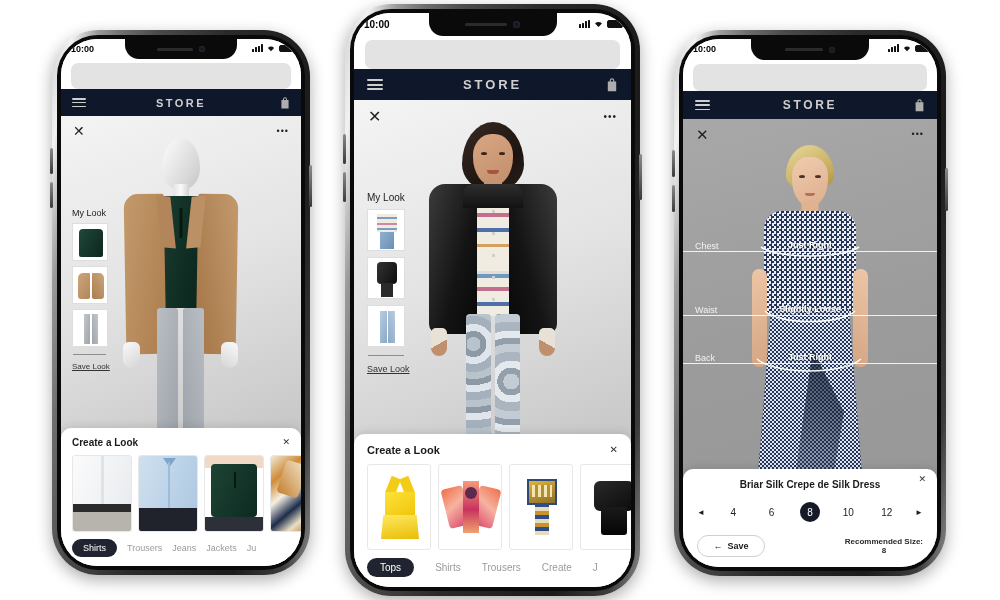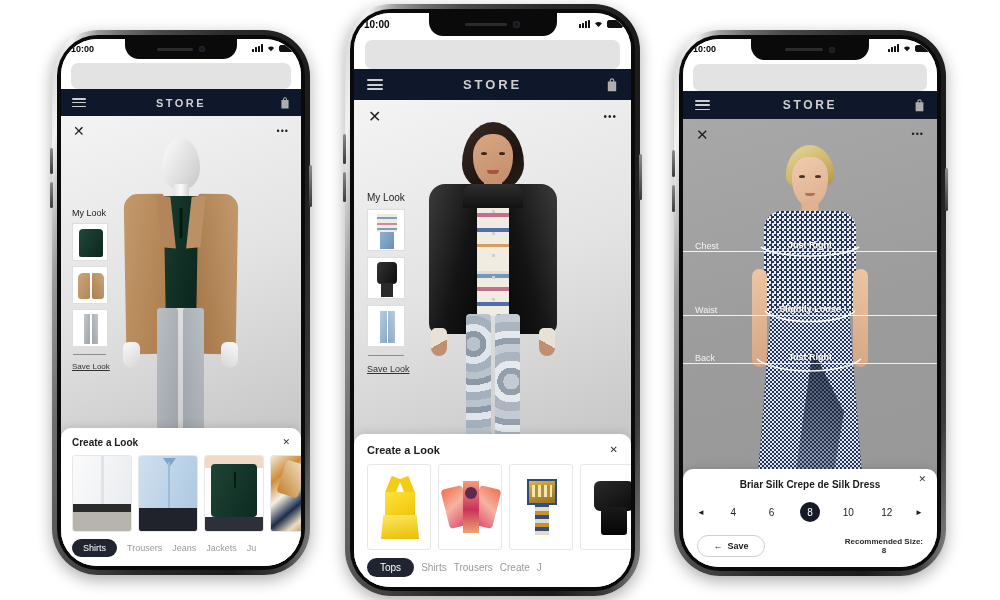--- a/index.html
+++ b/index.html
@@ -398,21 +398,21 @@
             <div style="position:absolute;left:17px;top:14px;width:30px;height:26px;background:linear-gradient(160deg,#e0b33a,#8e6f2a);border:2px solid #2c4a7c;"></div>
             <div style="position:absolute;left:22px;top:20px;width:20px;height:12px;background:repeating-linear-gradient(90deg,#f4e4b0 0 3px,#b08f35 3px 6px);"></div>
             <div style="position:absolute;left:25px;top:38px;width:14px;height:32px;background:repeating-linear-gradient(180deg,#2d4f86 0 4px,#e8dcbd 4px 8px,#c8932f 8px 12px);"></div>
           </div>
           <div class="card" style="width:64px;height:86px;">
             <div style="position:absolute;left:13px;top:16px;width:40px;height:30px;background:linear-gradient(150deg,#2a2a2a,#0b0b0b);border-radius:6px;"></div>
             <div style="position:absolute;left:20px;top:42px;width:26px;height:28px;background:linear-gradient(180deg,#1a1a1a,#050505);border-radius:3px;"></div>
           </div>
         </div>
 
-        <div class="tabs" style="padding:8px 0 10px 13px; gap:7px;">
+        <div class="tabs" style="padding:8px 0 10px 13px; gap:21px;">
           <span class="tab active" style="font-size:10px; padding:4px 13px;">Tops</span>
           <span class="tab" style="font-size:10px;">Shirts</span>
           <span class="tab" style="font-size:10px;">Trousers</span>
           <span class="tab" style="font-size:10px;">Create</span>
           <span class="tab" style="font-size:10px;">J</span>
         </div>
       </div>
     </div>
   </div>
 

